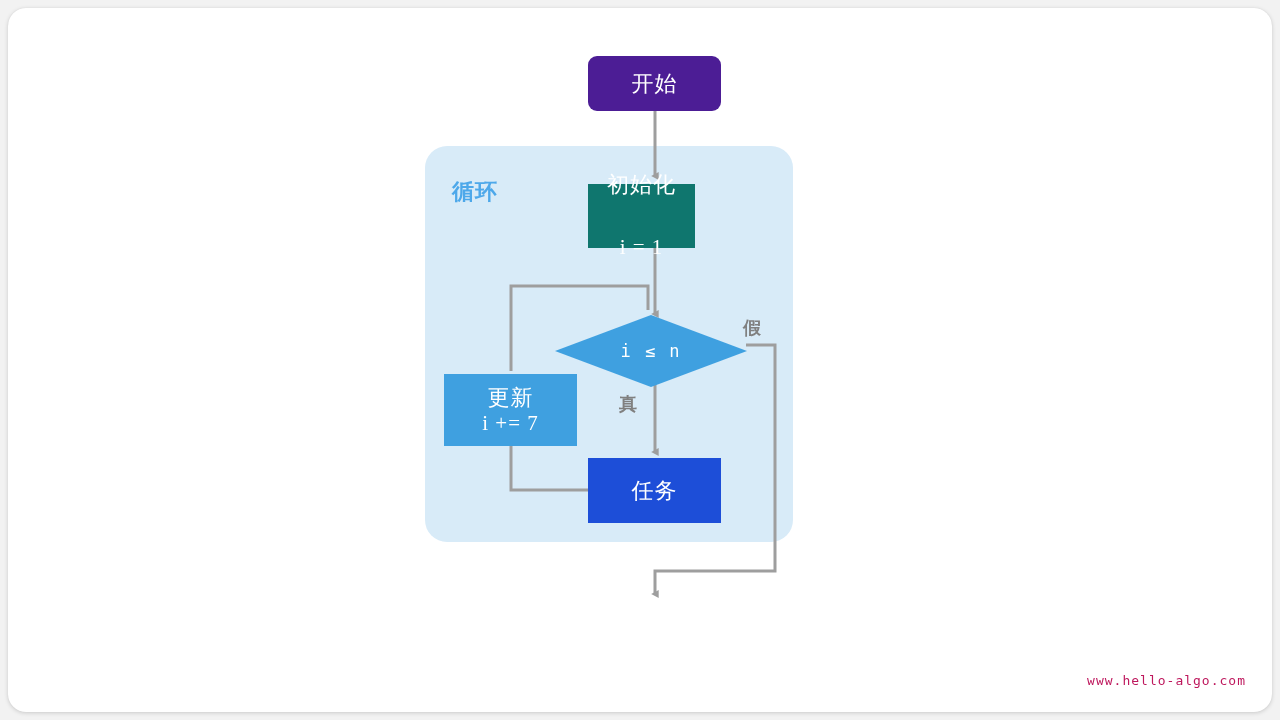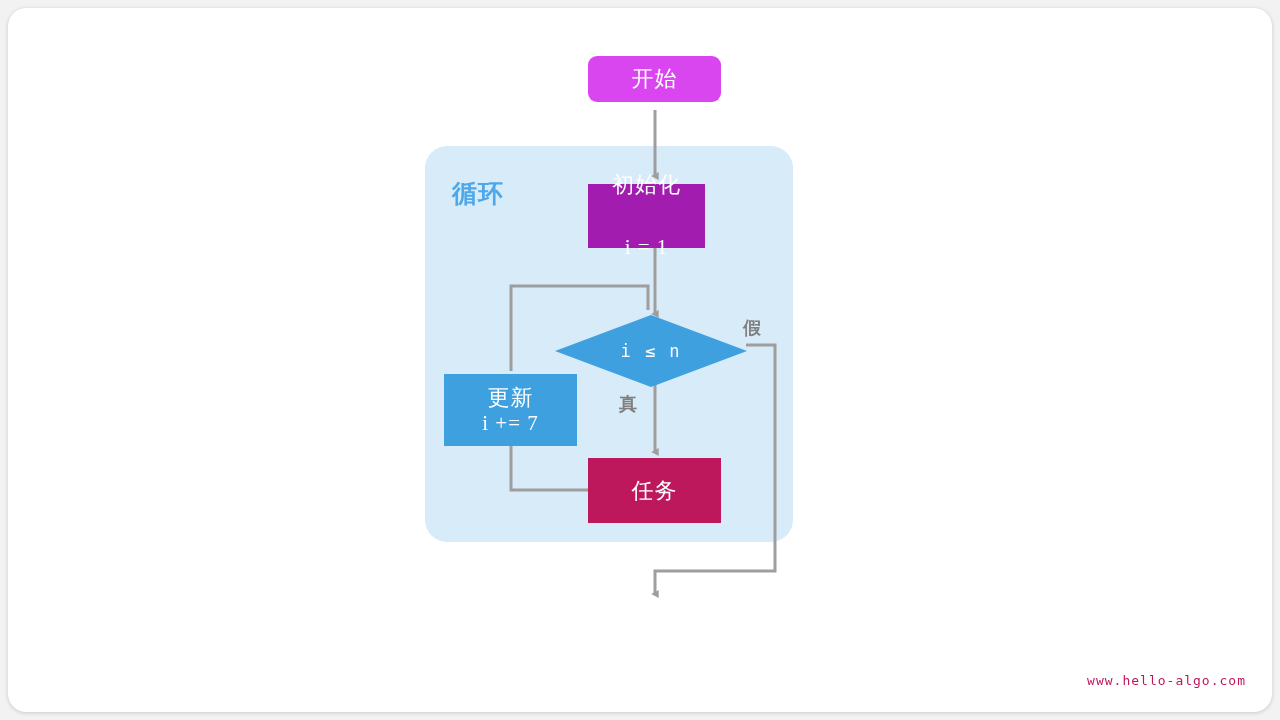--- a/index.html
+++ b/index.html
@@ -55,21 +55,21 @@
   .terminator {
     border-radius: 9px;
   }
   .loop-box {
     position: absolute;
     border-radius: 22px;
     box-sizing: border-box;
   }
   .loop-label {
     position: absolute;
-    font-size: 25px;
+    font-size: 22px;
     font-weight: bold;
     letter-spacing: 1px;
     font-family: "Liberation Sans", "DejaVu Sans", sans-serif;
   }
   .edge-label {
     position: absolute;
     font-size: 18px;
     font-weight: bold;
     letter-spacing: 1px;
     font-family: "Liberation Sans", "DejaVu Sans", sans-serif;
@@ -126,42 +126,42 @@
       <line x1="647" y1="364" x2="647" y2="444" marker-end="url(#arrow)"></line>
 
       <polyline points="580,482 503,482 503,433" marker-end="url(#arrow)"></polyline>
 
       <polyline points="503,363 503,278 640,278 640,302"></polyline>
 
       <polyline points="738,337 767,337 767,563 647,563 647,586" marker-end="url(#arrow)"></polyline>
     </g>
   </svg>
 
-  <div class="node terminator" style="left:580px; top:48px; width:133px; height:46px; background:#d946ef;text-align:center;">
+  <div class="node terminator" style="left:580px; top:48px; width:133px; height:55px; background:#4c1d95;text-align:center;">
     <span class="cn">开始</span>
   </div>
 
-  <div class="node" style="left:580px; top:176px; width:117px; height:64px; background:#a21caf;gap:37px;">
+  <div class="node" style="left:580px; top:176px; width:107px; height:64px; background:#0f766e;gap:37px;">
     <span class="cn">初始化</span>
     <span class="code">i = 1</span>
   </div>
 
   <div class="diamond-wrap" style="left:547px; top:307px; width:192px; height:72px;">
     <svg width="192" height="72" viewBox="0 0 192 72">
       <polygon points="96,0 192,36 96,72 0,36" fill="#3fa0e0"></polygon>
     </svg>
     <span class="diamond-text">i ≤ n</span>
   </div>
 
   <div class="node" style="left:436px; top:366px; width:133px; height:72px; background:#3fa0e0;">
     <span class="cn">更新</span>
     <span class="code">i += 7</span>
   </div>
 
-  <div class="node" style="left:580px; top:450px; width:133px; height:65px; background:#be185d;">
+  <div class="node" style="left:580px; top:450px; width:133px; height:65px; background:#1d4ed8;">
     <span class="cn">任务</span>
   </div>
 
 
   <div class="edge-label" style="left:611px; top:384px; color:#808080;">真</div>
 
   <div class="edge-label" style="left:735px; top:308px; color:#808080;">假</div>
 
   <div class="watermark">www.hello-algo.com</div>
 

